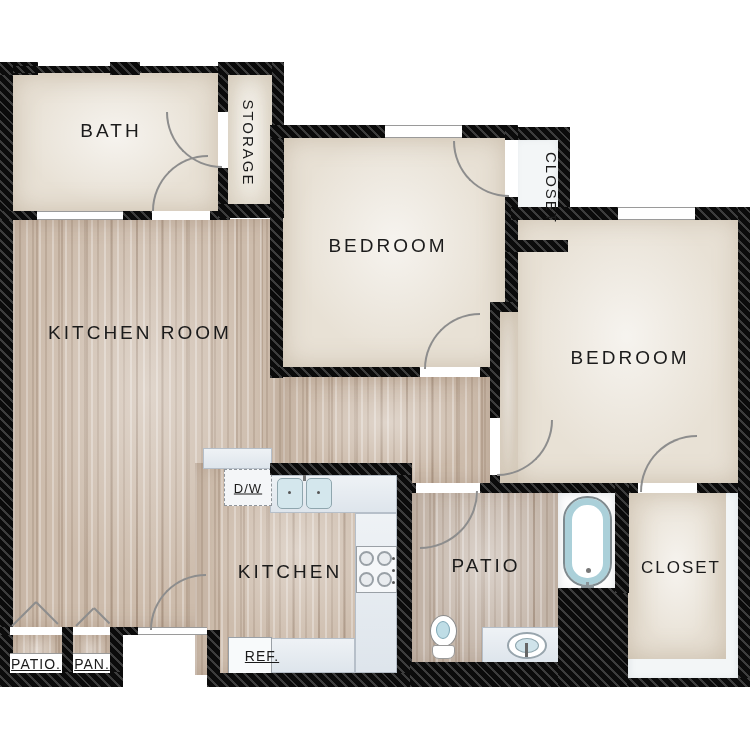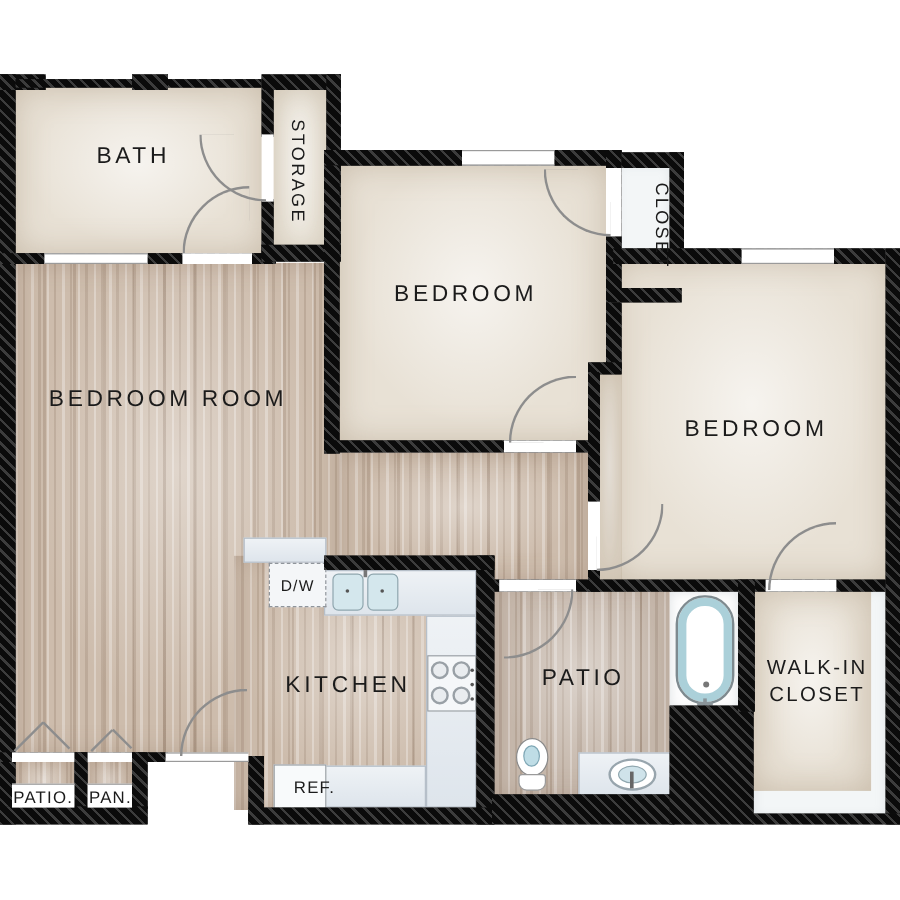--- a/index.html
+++ b/index.html
@@ -24,21 +24,21 @@
   .win{position:absolute;background:#fff;border-top:1px solid #9a9a9a;border-bottom:1px solid #9a9a9a;}
   .op{position:absolute;background:#fff;}
   .arc{position:absolute;}
   .arc.tl{border-top:2px solid #8d8d8d;border-left:2px solid #8d8d8d;border-top-left-radius:100%;}
   .arc.bl{border-bottom:2px solid #8d8d8d;border-left:2px solid #8d8d8d;border-bottom-left-radius:100%;}
   .arc.br{border-bottom:2px solid #8d8d8d;border-right:2px solid #8d8d8d;border-bottom-right-radius:100%;}
   .line{position:absolute;height:2px;background:#8d8d8d;transform-origin:left center;}
   .lbl{position:absolute;color:#1b1b1b;font-size:19px;letter-spacing:3px;white-space:nowrap;
        transform:translate(-50%,-50%);font-weight:400;}
   .lbl.v{transform:translate(-50%,-50%) rotate(90deg);font-size:15px;letter-spacing:2px;}
-  .lbl.sm{font-size:13px;letter-spacing:1px;}
+  .lbl.sm{font-size:13px;letter-spacing:1px;text-decoration:underline;}
   .lbl.two{font-size:17px;letter-spacing:2px;text-align:center;line-height:1.3;white-space:normal;width:130px;}
   .counter{position:absolute;background:#dee5ec;border:1px solid #b6bfc9;
       background-image:linear-gradient(rgba(255,255,255,.5),rgba(255,255,255,0));}
   .appl{position:absolute;background:#f5f7f9;border:1px solid #9aa0a6;}
   .dash{position:absolute;background:#f4f6f8;border:1.5px dashed #8f959b;}
   .basin{position:absolute;background:#d4e7ed;border:1.5px solid #8fa6ae;border-radius:5px;}
   .dot{position:absolute;background:#555;border-radius:50%;}
   .burner{position:absolute;width:15px;height:15px;border:2px solid #99a0a6;border-radius:50%;background:#e9ecef;}
 </style>
 </head>
@@ -175,25 +175,24 @@
   <div class="line" style="left:12px;top:625px;width:34px;transform:rotate(-45deg);"></div>
   <div class="line" style="left:36px;top:601px;width:31px;transform:rotate(45deg);"></div>
   <div class="line" style="left:76px;top:625px;width:25px;transform:rotate(-45deg);"></div>
   <div class="line" style="left:94px;top:607px;width:22px;transform:rotate(45deg);"></div>
 
   <div class="lbl" style="left:111px;top:131px;">BATH</div>
   <div class="lbl v" style="left:248px;top:143px;">STORAGE</div>
   <div class="lbl" style="left:388px;top:246px;">BEDROOM</div>
   <div class="lbl v" style="left:551px;top:188px;">CLOSET</div>
   <div class="lbl" style="left:630px;top:358px;">BEDROOM</div>
-  <div class="lbl" style="left:140px;top:333px;">BEDROOM ROOM</div>
+  <div class="lbl" style="left:140px;top:333px;">KITCHEN ROOM</div>
   <div class="lbl" style="left:290px;top:572px;">KITCHEN</div>
   <div class="lbl" style="left:486px;top:566px;">PATIO</div>
   <div class="lbl two" style="left:681px;top:568px;">
-    <div>WALK-IN</div>
     <div>CLOSET</div>
   </div>
   <div class="lbl sm" style="left:248px;top:488px;">D/W</div>
   <div class="lbl sm" style="left:250px;top:656px;font-size:14px;padding-left:24px;">REF.</div>
   <div class="lbl sm" style="left:36px;top:664px;font-size:14px;">PATIO.</div>
   <div class="lbl sm" style="left:92px;top:664px;font-size:14px;">PAN.</div>
 
 </div>
 
 </body></html>

